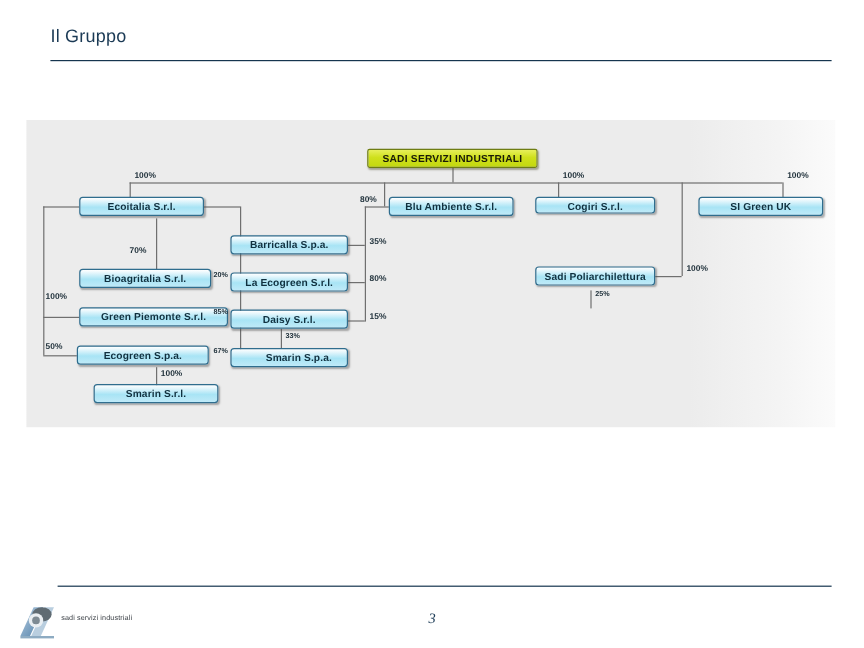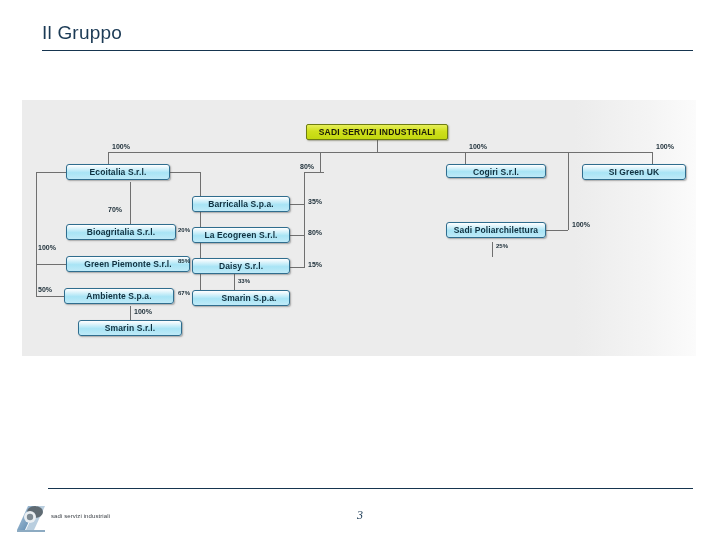--- a/index.html
+++ b/index.html
@@ -8,21 +8,21 @@
     background:#ffffff;
     font-family:"Liberation Sans", sans-serif;
     overflow:hidden;
     position:relative;
   }
 
   
   #slide-title{
     position:absolute;
     left:42px; top:22px;
-    font-size:19px;
+    font-size:15px;
     color:#1b3a55;
     letter-spacing:.2px;
     white-space:nowrap;
     text-align:center;
   }
   #title-rule{
     position:absolute;
     left:42px; top:50px;
     width:651px; height:0;
     border-top:1.3px solid #16354f;
@@ -159,32 +159,33 @@
   <div class="ln lnv" style="left:470px; top:142px; height:15px;"></div>
 
   <div class="node root" style="left:284px; top:24px; width:142px; height:16px;">SADI SERVIZI INDUSTRIALI</div>
 
   <div class="node" style="left:44px; top:124px; width:110px; height:16px;">Bioagritalia S.r.l.</div>
 
   <div class="node" style="left:44px; top:64px; width:104px; height:16px;">Ecoitalia S.r.l.</div>
 
   <div class="node" style="left:44px; top:156px; width:124px; height:16px;">Green Piemonte S.r.l.</div>
 
-  <div class="node" style="left:42px; top:188px; width:110px; height:16px;">Ambiente S.p.a.</div>
+  <div class="node" style="left:42px; top:188px; width:110px; height:16px;">Ecogreen S.p.a.</div>
 
   <div class="node" style="left:56px; top:220px; width:104px; height:16px;">Smarin S.r.l.</div>
 
   <div class="node" style="left:170px; top:96px; width:98px; height:16px;">Barricalla S.p.a.</div>
 
   <div class="node" style="left:170px; top:127px; width:98px; height:16px;">La Ecogreen S.r.l.</div>
 
   <div class="node" style="left:170px; top:158px; width:98px; height:16px;">Daisy S.r.l.</div>
 
   <div class="node" style="left:170px; top:190px; width:98px; height:16px;padding-left:16px;">Smarin S.p.a.</div>
 
+  <div class="node" style="left:302px; top:64px; width:104px; height:16px;">Blu Ambiente S.r.l.</div>
 
   <div class="node" style="left:424px; top:64px; width:100px; height:14px;">Cogiri S.r.l.</div>
 
   <div class="node" style="left:424px; top:122px; width:100px; height:16px;">Sadi Poliarchilettura</div>
 
 
   <div class="node" style="left:560px; top:64px; width:104px; height:16px;">SI Green UK</div>
 
   <div class="pct" style="left:90px; top:43px;">100%</div>
   <div class="pct" style="left:278px; top:63px;">80%</div>

